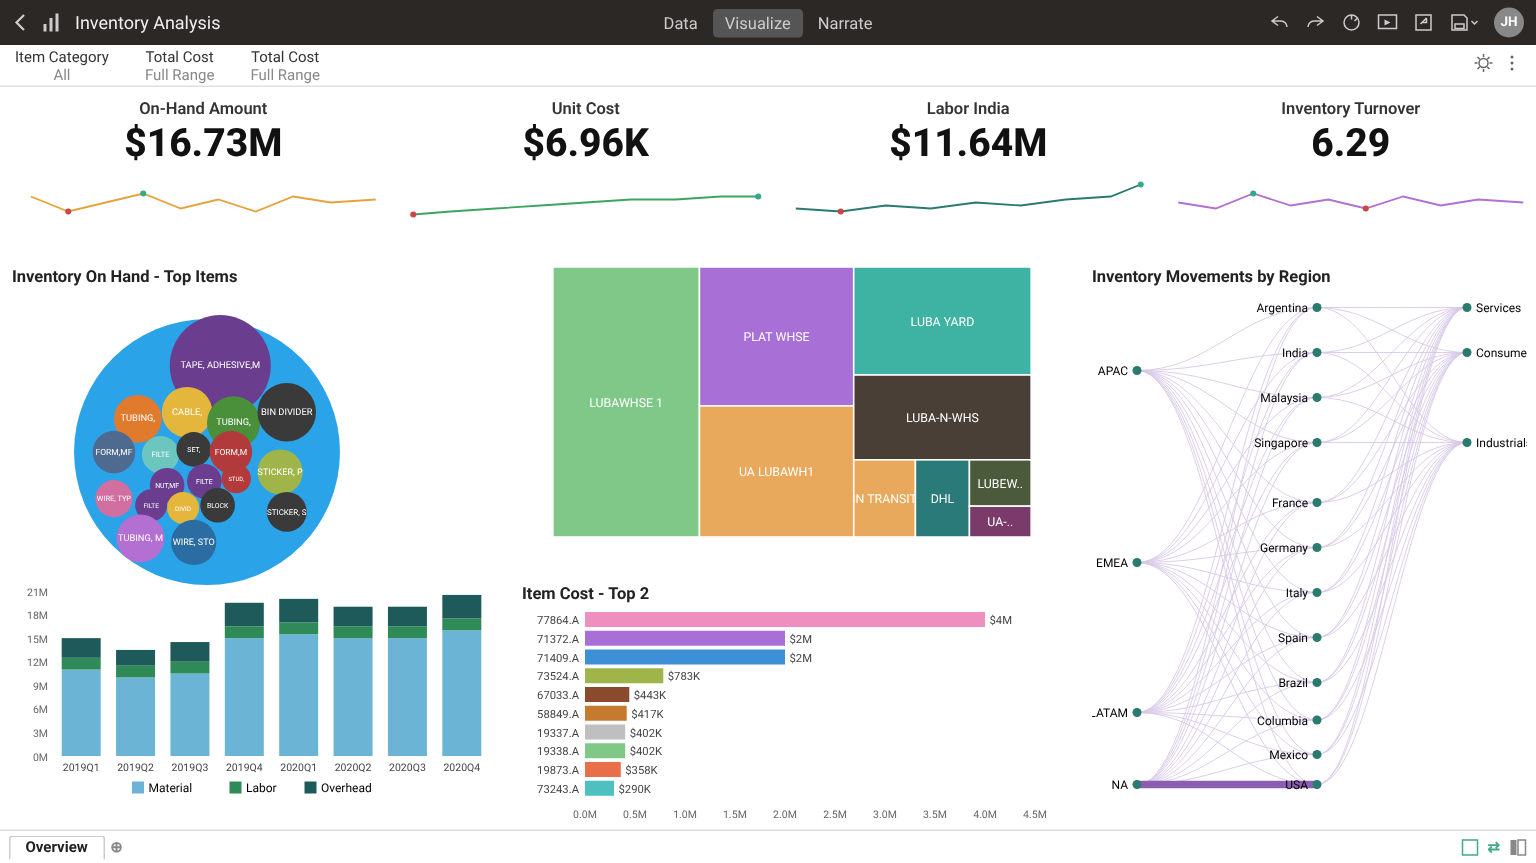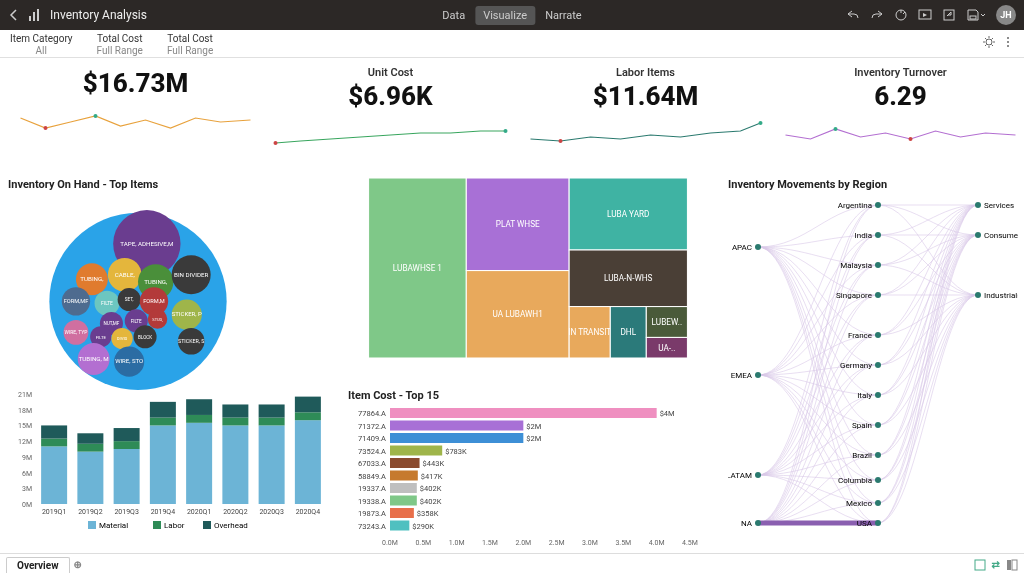--- a/index.html
+++ b/index.html
@@ -129,38 +129,39 @@
           <circle cx="6" cy="10" r="1" fill="#666"></circle>
         </svg>
       </span>
   </div>
 </div>
 
 <div class="canvas">
 
   <div class="kpi-row">
     <div class="kpi">
+      <div class="kpi-title">On-Hand Amount</div>
       <div class="kpi-value">$16.73M</div>
       <svg class="spark" viewBox="0 0 240 40">
           <polyline points="5,20 30,30 55,24 80,18 105,28 130,22 155,30 180,20 205,24 235,22" stroke="#e8a23d" fill="none" stroke-width="1.2"></polyline>
           <circle cx="30" cy="30" r="2" fill="#c44"></circle>
           <circle cx="80" cy="18" r="2" fill="#3a8"></circle>
         </svg>
     </div>
     <div class="kpi">
       <div class="kpi-title">Unit Cost</div>
       <div class="kpi-value">$6.96K</div>
       <svg class="spark" viewBox="0 0 240 40">
           <polyline points="5,32 30,30 60,28 90,26 120,24 150,22 180,22 210,20 235,20" stroke="#3aa65f" fill="none" stroke-width="1.2"></polyline>
           <circle cx="5" cy="32" r="2" fill="#c44"></circle>
           <circle cx="235" cy="20" r="2" fill="#3a8"></circle>
         </svg>
     </div>
     <div class="kpi">
-      <div class="kpi-title">Labor Items</div>
+      <div class="kpi-title">Labor India</div>
       <div class="kpi-value">$11.64M</div>
       <svg class="spark" viewBox="0 0 240 40">
           <polyline points="5,28 35,30 65,26 95,28 125,24 155,26 185,22 215,20 235,12" stroke="#2b7a6f" fill="none" stroke-width="1.2"></polyline>
           <circle cx="35" cy="30" r="2" fill="#c44"></circle>
           <circle cx="235" cy="12" r="2" fill="#3a8"></circle>
         </svg>
     </div>
     <div class="kpi">
       <div class="kpi-title">Inventory Turnover</div>
       <div class="kpi-value">6.29</div>
@@ -416,21 +417,21 @@
         <rect x="80" y="132" width="8" height="8" fill="#6cb4d6"></rect>
         <text x="91" y="139" font-size="8">Material</text>
         <rect x="145" y="132" width="8" height="8" fill="#2e8b57"></rect>
         <text x="156" y="139" font-size="8">Labor</text>
         <rect x="195" y="132" width="8" height="8" fill="#1f5a5a"></rect>
         <text x="206" y="139" font-size="8">Overhead</text>
       </svg>
   </div>
 
   <div class="item-cost-panel">
-    <div class="panel-title">Item Cost - Top 15</div>
+    <div class="panel-title">Item Cost - Top 2</div>
     <svg id="itemcost-svg" width="360" height="145" viewBox="0 0 360 145">
         <text x="38" y="10" text-anchor="end" font-size="7.5" fill="#444">77864.A</text>
         <rect x="42" y="2" width="266.66666666666663" height="10" fill="#ef8fc0"></rect>
         <text x="311.66666666666663" y="10" font-size="7.5" fill="#444">$4M</text>
         <text x="38" y="22.5" text-anchor="end" font-size="7.5" fill="#444">71372.A</text>
         <rect x="42" y="14.5" width="133.33333333333331" height="10" fill="#a870d6"></rect>
         <text x="178.33333333333331" y="22.5" font-size="7.5" fill="#444">$2M</text>
         <text x="38" y="35" text-anchor="end" font-size="7.5" fill="#444">71409.A</text>
         <rect x="42" y="27" width="133.33333333333331" height="10" fill="#3d8fd6"></rect>
         <text x="178.33333333333331" y="35" font-size="7.5" fill="#444">$2M</text>

